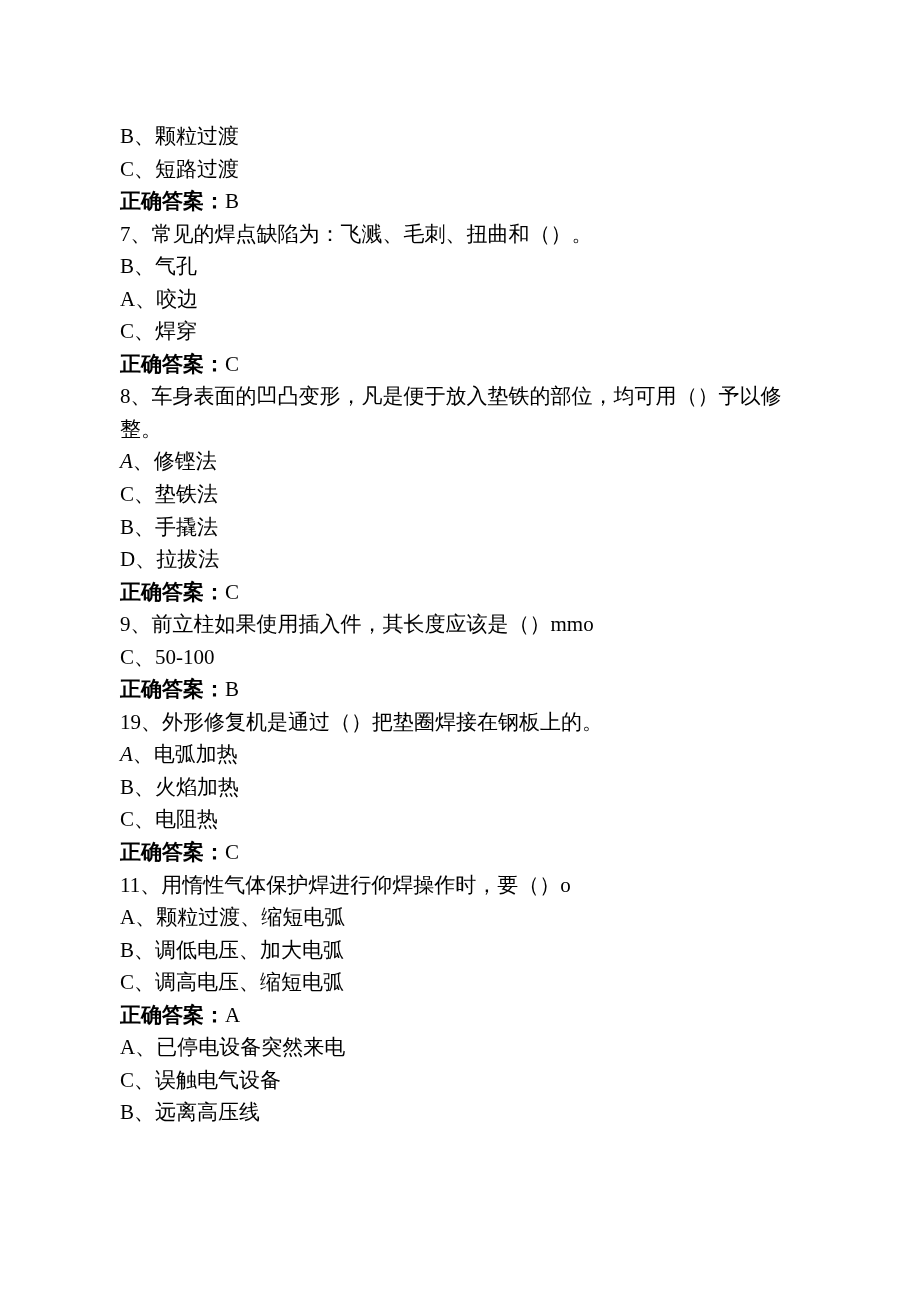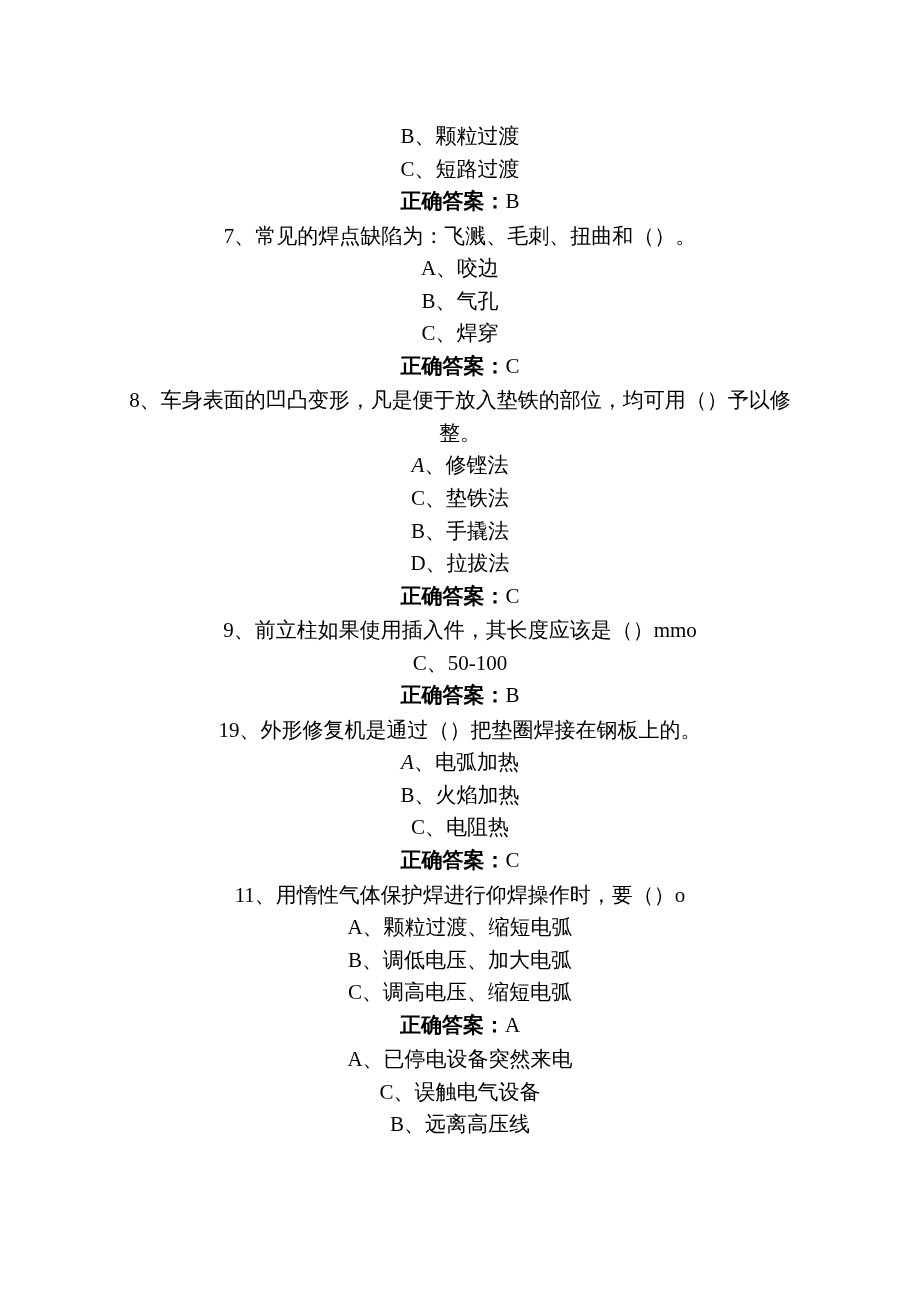--- a/index.html
+++ b/index.html
@@ -13,45 +13,44 @@
   }
   .page {
     width: 920px;
     min-height: 1301px;
     padding: 120px 120px 80px 120px;
     box-sizing: border-box;
   }
   .line {
     margin: 0;
     white-space: pre-wrap;
-    text-align: center;
   }
   .bold {
     font-weight: bold;
-    font-family: Liberation Mono, monospace;
+    font-family: Liberation Sans, sans-serif;
   }
   .italic {
     font-style: italic;
     font-family: "Times New Roman", serif;
   }
   .answer-val {
     font-family: "Times New Roman", serif;
   }
 </style>
 </head>
 <body>
 
 <div class="page">
   <div id="content">
       <p class="line">B、颗粒过渡</p>
       <p class="line">C、短路过渡</p>
       <p class="line"><span class="bold">正确答案：</span><span class="answer-val">B</span></p>
       <p class="line">7、常见的焊点缺陷为：飞溅、毛刺、扭曲和（）。</p>
+      <p class="line">B、气孔</p>
       <p class="line">A、咬边</p>
-      <p class="line">B、气孔</p>
       <p class="line">C、焊穿</p>
       <p class="line"><span class="bold">正确答案：</span><span class="answer-val">C</span></p>
       <p class="line">8、车身表面的凹凸变形，凡是便于放入垫铁的部位，均可用（）予以修整。</p>
       <p class="line"><span class="italic">A</span><span>、修铿法</span></p>
       <p class="line">C、垫铁法</p>
       <p class="line">B、手撬法</p>
       <p class="line">D、拉拔法</p>
       <p class="line"><span class="bold">正确答案：</span><span class="answer-val">C</span></p>
       <p class="line">9、前立柱如果使用插入件，其长度应该是（）mmo</p>
       <p class="line">C、50-100</p>

